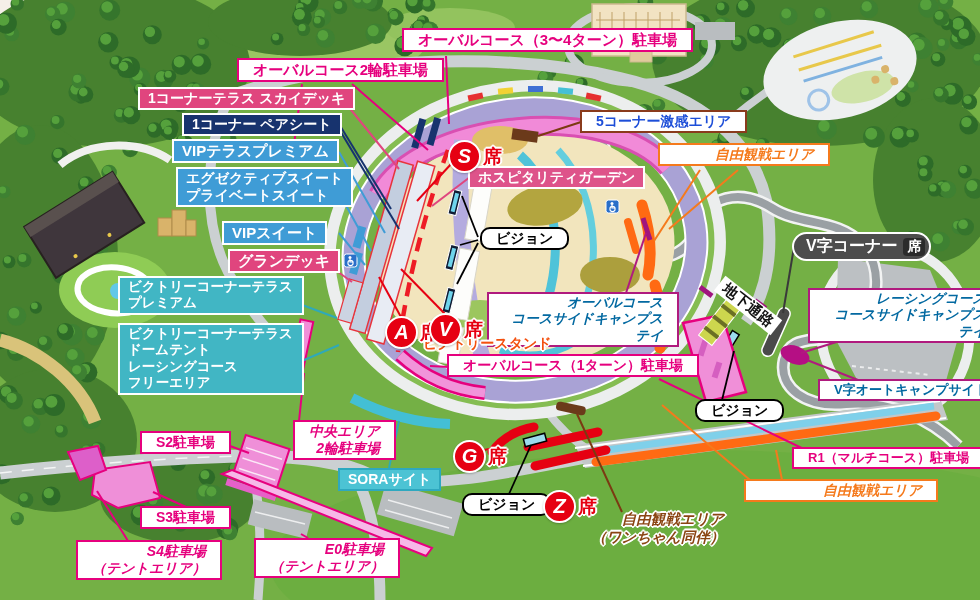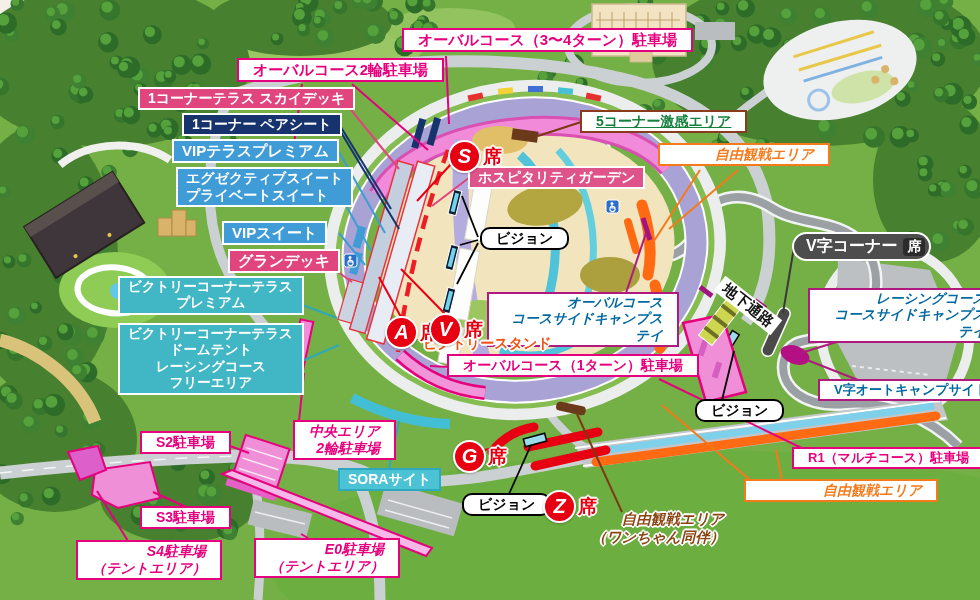--- a/index.html
+++ b/index.html
@@ -4,30 +4,30 @@
 <style>
   html,body{margin:0;padding:0;background:#222;}
   #stage{position:relative;width:980px;height:600px;overflow:hidden;background:#74b045;
          font-family:"Liberation Sans","DejaVu Sans",sans-serif;}
   #map-art{position:absolute;left:0;top:0;width:980px;height:600px;}
   .lbl{position:absolute;font-weight:bold;white-space:nowrap;line-height:1.22;z-index:5;}
   .outline{background:#fff;border:2px solid;padding:1px 14px;font-size:14px;}
   .outline.m{border-color:#e6007e;color:#e6007e;}
   .outline.dm{border-color:#b01a7e;color:#0369a1;}
   .outline.o{border-color:#f57a1c;color:#f57a1c;}
-  .outline.br{border-color:#8a3b1c;color:#15803d;text-decoration:underline;}
+  .outline.br{border-color:#8a3b1c;color:#1d4ed8;}
   .outline.k{border-color:#000;color:#000;border-radius:10px;}
   .fill{color:#fff;border:2px solid #fff;padding:1px 8px;font-size:15px;}
   .bg-pink{background:#e0457e;}
   .bg-blue{background:#3f9cd6;}
   .bg-navy{background:#17336e;}
   .bg-teal{background:#41b6c4;}
   .bg-cyan{background:#4cc3d4;border-color:#2ea8bf;}
   .multi{white-space:normal;}
-  .multi .r{text-align:center;}
+  .multi .r{text-align:left;}
   .ctr{text-align:right;font-style:italic;}
   .f13{font-size:13px;}
   .f135{font-size:13.5px;}
   .f14{font-size:14px;}
   .seat{position:absolute;display:flex;align-items:center;gap:2px;z-index:6;}
   .seat-c{width:29px;height:29px;border-radius:50%;background:#e60012;color:#fff;font-size:20px;
           font-weight:bold;font-style:italic;display:flex;align-items:center;justify-content:center;
           border:2px solid #fff;box-shadow:0 1px 2px rgba(0,0,0,.25);}
   .seat-k{color:#e60012;font-size:19px;font-weight:bold;
           text-shadow:-2px 0 #fff,2px 0 #fff,0 -2px #fff,0 2px #fff,-1px -1px #fff,1px -1px #fff,-1px 1px #fff,1px 1px #fff;}

